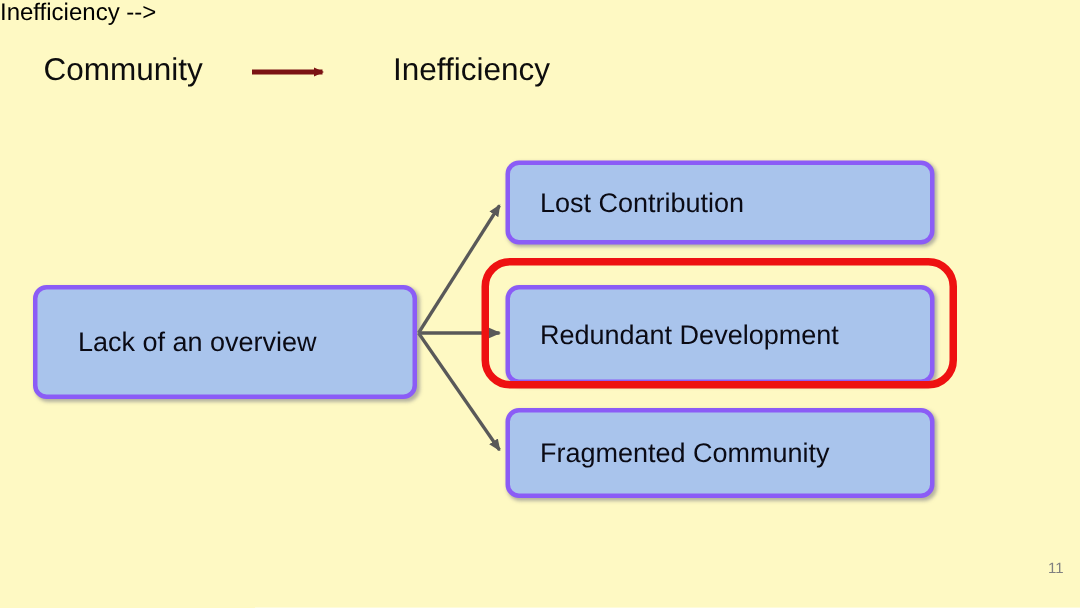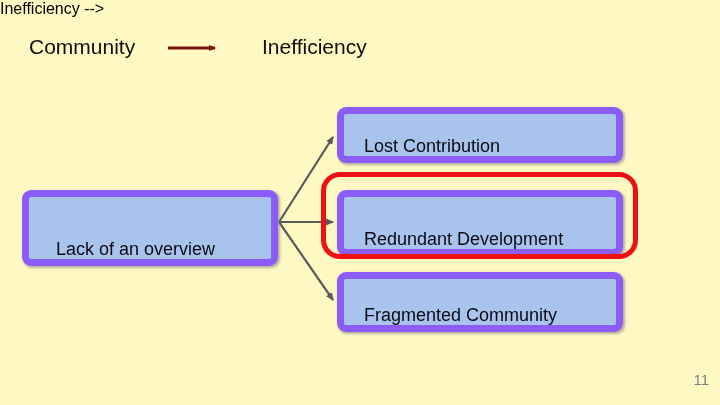--- a/index.html
+++ b/index.html
@@ -42,24 +42,24 @@
     width: 720px;
     height: 405px;
     overflow: visible;
   }
 
   
   .node-box {
     position: absolute;
     box-sizing: border-box;
     background: #a9c4ec;
-    border: 7px solid #8b5cf6;
+    border: 3px solid #8b5cf6;
     border-radius: 9px;
     display: flex;
-    align-items: flex-end;
+    align-items: center;
     box-shadow: 1.5px 1.5px 2.5px rgba(120,120,130,0.55);
   }
   .node-label {
     font-size: 18px;
     line-height: 20px;
     color: #0a0a14;
     white-space: nowrap;
     padding-left: 20px;
   }
 
@@ -92,21 +92,21 @@
     border-radius: 19px;
     background: transparent;
     pointer-events: none;
   }
 
   
   #page-number {
     position: absolute;
     right: 11px;
     top: 374px;
-    font-size: 15px;
+    font-size: 10px;
     line-height: 12px;
     color: #808080;
     white-space: nowrap;
   }
 </style>
 </head>
 <body>
 
 <div id="slide">
 

